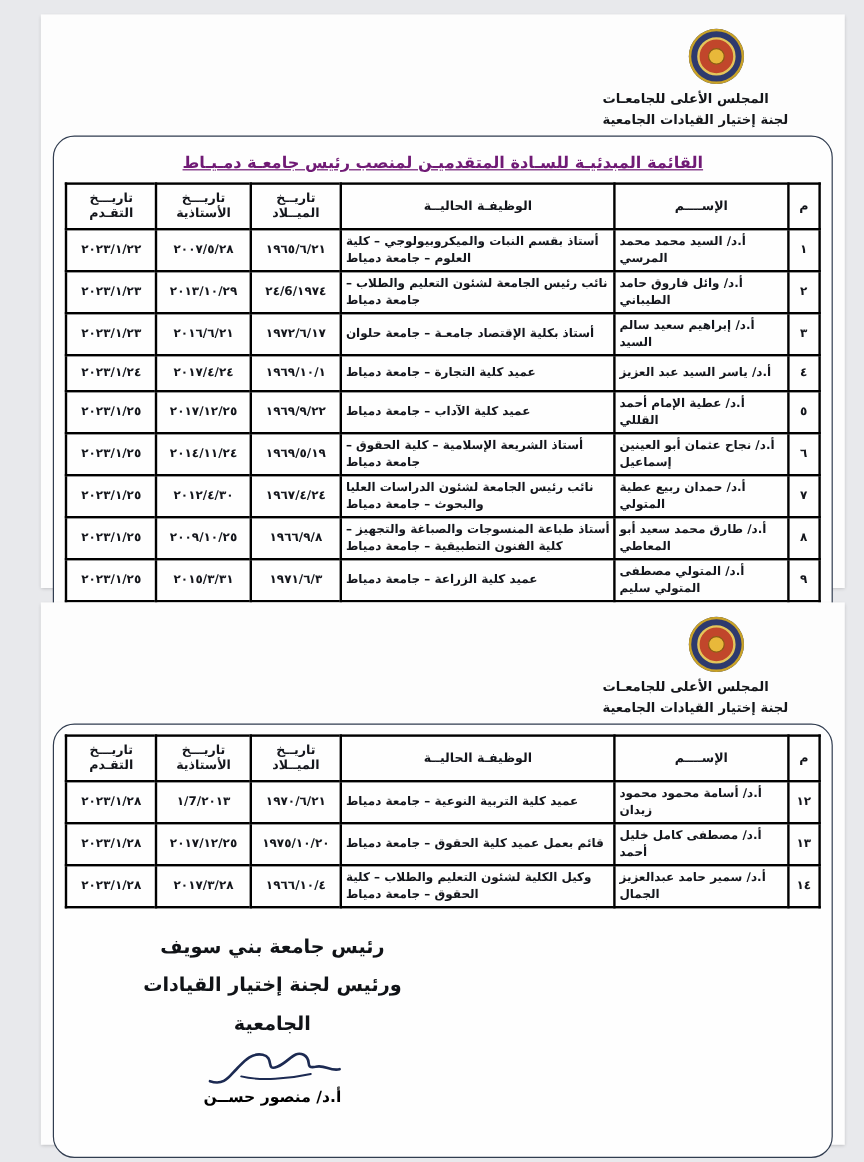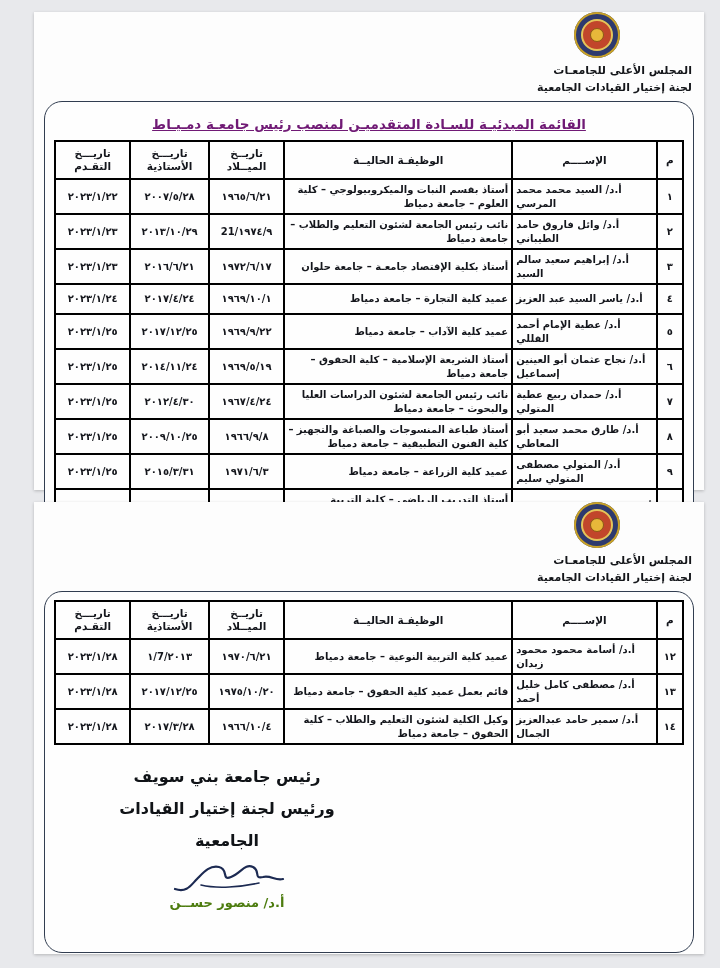--- a/index.html
+++ b/index.html
@@ -11,21 +11,21 @@
     color:#15181c;
   }
   .sheet{
     position:absolute;left:34px;width:670px;background:#fdfdfd;
     box-shadow:0 1px 3px rgba(0,0,0,.22);
   }
   #sheet1{top:12px;height:478px;}
   #sheet2{top:502px;height:452px;}
 
   
-  .doc-header{width:190px;margin-left:auto;margin-right:12px;text-align:right;direction:rtl;}
+  .doc-header{width:190px;margin-left:auto;margin-right:12px;text-align:left;padding-top:12px;direction:rtl;}
   .logo{width:46px;height:46px;border-radius:50%;margin:0 auto 4px;
     background:#2e3a6e;display:flex;align-items:center;justify-content:center;
     box-shadow:inset 0 0 0 2px #c9a227;}
   .logo-inner{width:28px;height:28px;border-radius:50%;background:#c1462b;
     display:flex;align-items:center;justify-content:center;border:2px solid #e4c55a;}
   .logo-core{width:12px;height:12px;border-radius:50%;background:#e8b83a;border:1px solid #8a5a14;}
   .org-line{font-weight:bold;font-size:11px;line-height:1.55;color:#14161a;}
 
   
   .frame{margin:5px 10px 0;border:1.6px solid #313d50;border-radius:18px;padding:8px 9px 14px;background:#fefefe;}
@@ -45,29 +45,29 @@
   table.roster th{font-size:10.5px;line-height:1.25;text-align:center;height:30px;}
   table.roster td{font-size:10px;line-height:1.35;height:22px;}
   col.c-num{width:4.2%;}
   col.c-name{width:23%;}
   col.c-job{width:36.3%;}
   col.c-birth{width:12%;}
   col.c-prof{width:12.5%;}
   col.c-apply{width:12%;}
   .cell-num{text-align:center;}
   .cell-name{text-align:left;}
-  .cell-job{text-align:right;padding-right:5px;}
+  .cell-job{text-align:left;padding-right:5px;}
   .cell-birth,.cell-prof,.cell-apply{text-align:center;}
   th.h-name,td.cell-name{border-left:5px double #000;}
 
   
   .signature{direction:rtl;width:250px;margin:16px auto 0 48px;text-align:center;}
   .sig-line{font-weight:bold;font-size:16px;line-height:2.0;color:#101317;}
   .sig-scribble{display:block;margin:-2px auto -6px;}
-  .sig-name{font-weight:bold;font-size:13px;color:#4d7c0f;}
+  .sig-name{font-weight:bold;font-size:13px;color:#000000;}
 </style>
 </head>
 <body>
 
 <div class="sheet" id="sheet1">
   <div class="doc-header">
     <div class="logo">
       <div class="logo-inner">
         <div class="logo-core"></div>
       </div>
@@ -104,21 +104,21 @@
             <td class="cell-name">أ.د/ السيد محمد محمد المرسي</td>
             <td class="cell-job">أستاذ بقسم النبات والميكروبيولوجي – كلية العلوم – جامعة دمياط</td>
             <td class="cell-birth">١٩٦٥/٦/٢١</td>
             <td class="cell-prof">٢٠٠٧/٥/٢٨</td>
             <td class="cell-apply">٢٠٢٣/١/٢٢</td>
           </tr>
           <tr>
             <td class="cell-num">٢</td>
             <td class="cell-name">أ.د/ وائل فاروق حامد الطيباني</td>
             <td class="cell-job">نائب رئيس الجامعة لشئون التعليم والطلاب – جامعة دمياط</td>
-            <td class="cell-birth">١٩٧٤/٩/21</td>
+            <td class="cell-birth">١٩٧٤/6/٢٤</td>
             <td class="cell-prof">٢٠١٣/١٠/٢٩</td>
             <td class="cell-apply">٢٠٢٣/١/٢٣</td>
           </tr>
           <tr>
             <td class="cell-num">٣</td>
             <td class="cell-name">أ.د/ إبراهيم سعيد سالم السيد</td>
             <td class="cell-job">أستاذ بكلية الإقتصاد جامعـة – جامعة حلوان</td>
             <td class="cell-birth">١٩٧٢/٦/١٧</td>
             <td class="cell-prof">٢٠١٦/٦/٢١</td>
             <td class="cell-apply">٢٠٢٣/١/٢٣</td>

